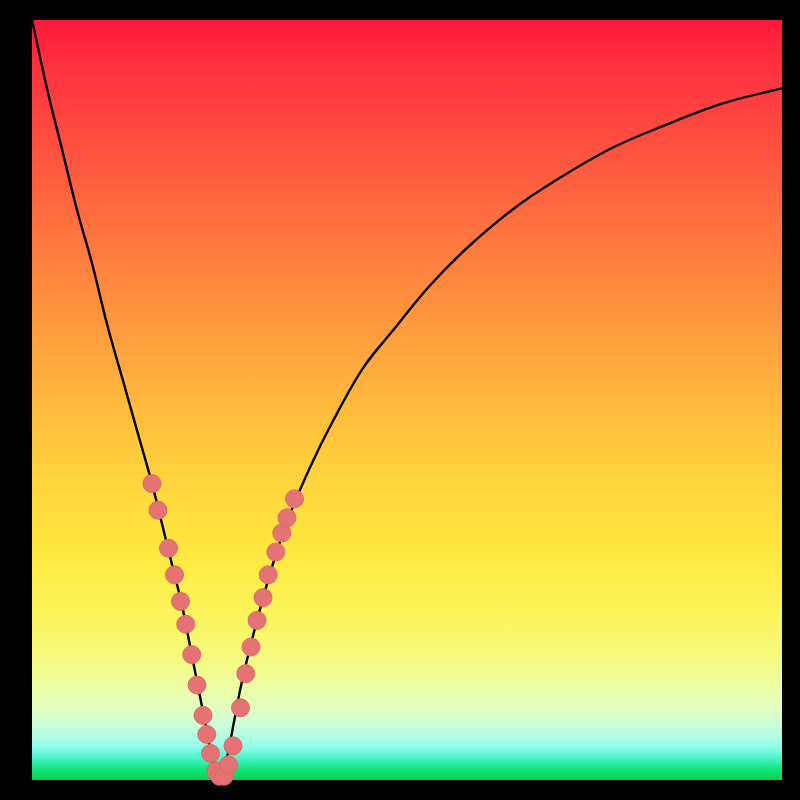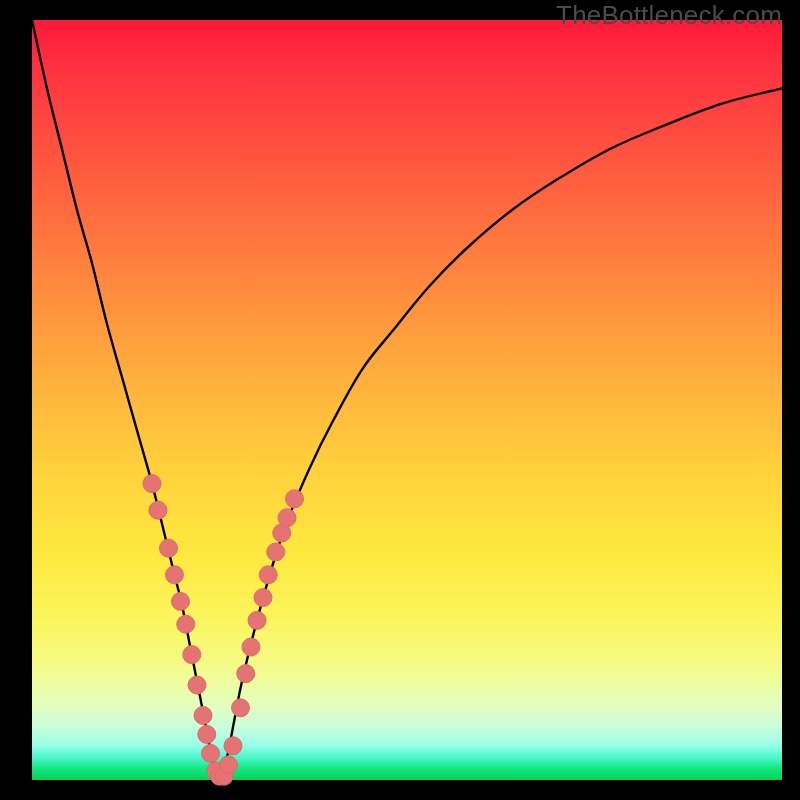--- a/index.html
+++ b/index.html
@@ -91,14 +91,13 @@
           <circle cx="225.00" cy="600.40" r="9" fill="#e57373" stroke="#d96b6b" stroke-width="1"></circle>
           <circle cx="231.00" cy="577.60" r="9" fill="#e57373" stroke="#d96b6b" stroke-width="1"></circle>
           <circle cx="236.25" cy="554.80" r="9" fill="#e57373" stroke="#d96b6b" stroke-width="1"></circle>
           <circle cx="243.75" cy="532.00" r="9" fill="#e57373" stroke="#d96b6b" stroke-width="1"></circle>
           <circle cx="249.75" cy="513.00" r="9" fill="#e57373" stroke="#d96b6b" stroke-width="1"></circle>
           <circle cx="255.00" cy="497.80" r="9" fill="#e57373" stroke="#d96b6b" stroke-width="1"></circle>
           <circle cx="262.50" cy="478.80" r="9" fill="#e57373" stroke="#d96b6b" stroke-width="1"></circle>
         </g>
     </svg>
   </div>
-  <div class="watermark">TheBottleneck.com</div>
 </div>
 
 </body></html>

